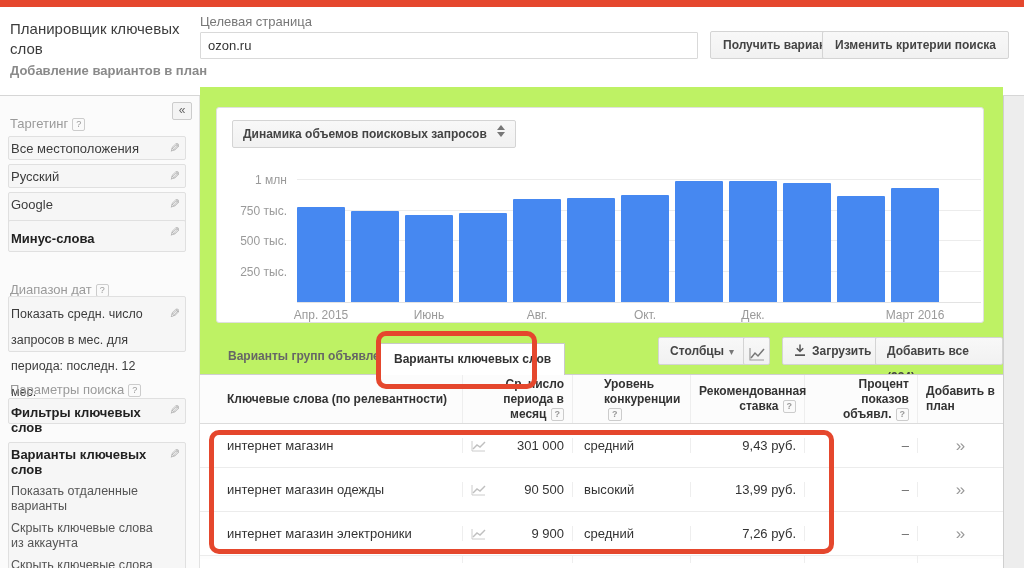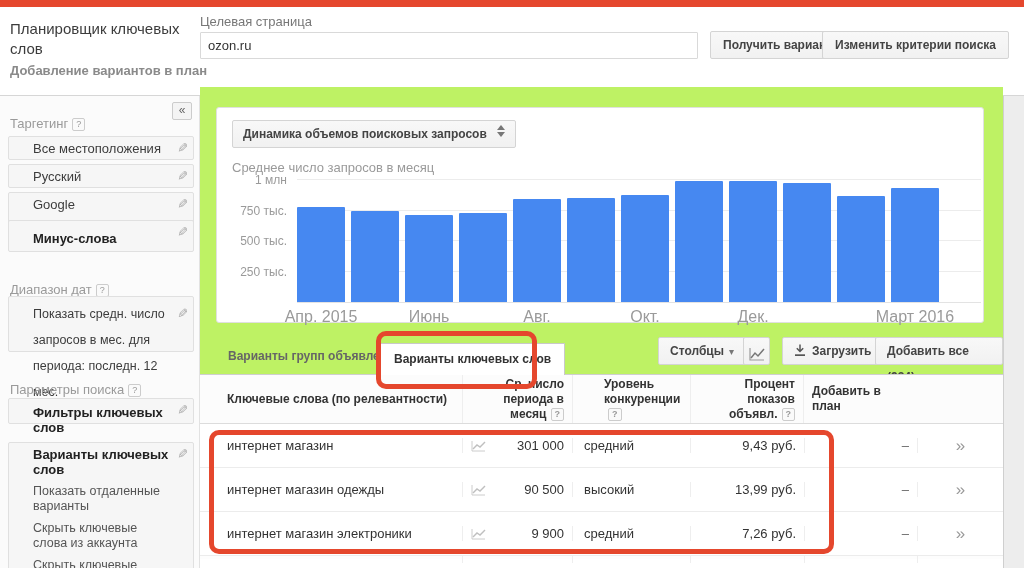--- a/index.html
+++ b/index.html
@@ -20,22 +20,22 @@
   .btn-change{left:822px;}
   .hdr-divider{position:absolute;left:0;top:95px;width:100%;height:1px;background:#d6d6d6;}
   
   .sidebar{position:absolute;left:0;top:96px;width:200px;height:472px;background:#fbfbfb;
            border-right:1px solid #e2e2e2;box-sizing:border-box;}
   .collapse-btn{position:absolute;right:7px;top:6px;width:18px;height:16px;border:1px solid #ccc;
                 background:#f4f4f4;color:#666;font-size:12px;line-height:14px;text-align:center;border-radius:2px;cursor:pointer;}
   .sb-label{position:absolute;left:10px;font-size:13px;color:#9a9a9a;}
   .badge{display:inline-block;font-size:9px;color:#999;border:1px solid #ccc;border-radius:2px;
          padding:0 3px;background:#fafafa;margin-left:4px;vertical-align:1px;line-height:11px;}
-  .sb-box{position:absolute;left:8px;right:5px;background:#f6f6f6;border:1px solid #e0e0e0;border-radius:2px;
-          font-size:13px;color:#3c3c3c;padding:4px 22px 4px 24px;box-sizing:border-box;cursor:pointer;}
+  .sb-box{position:absolute;left:8px;right:13px;background:#f6f6f6;border:1px solid #e0e0e0;border-radius:2px;
+          font-size:13px;color:#3c3c3c;padding:4px 22px 4px 2px;box-sizing:border-box;cursor:pointer;}
   .sb-box .pencil{position:absolute;right:5px;top:3px;color:#aaa;font-size:13px;
                   transform:rotate(90deg);}
   .sb-box.bold{font-weight:bold;color:#222;}
   .sb-links{font-weight:normal;color:#555;font-size:12.5px;line-height:15px;}
   .sb-links div{margin-top:7px;cursor:pointer;}
   
   .main{position:absolute;left:200px;top:87px;width:803px;height:472px;background:#bef264;}
   .right-strip{position:absolute;left:1003px;top:96px;width:21px;height:472px;background:#ededed;
                border-left:1px solid #cfcfcf;box-sizing:border-box;}
   
@@ -48,21 +48,21 @@
   .sort-icon i{display:block;width:0;height:0;border-left:4px solid transparent;border-right:4px solid transparent;}
   .sort-icon .up{border-bottom:5px solid #777;margin-bottom:2px;}
   .sort-icon .dn{border-top:5px solid #777;}
   .chart-title{position:absolute;left:15px;top:52px;font-size:13px;color:#9a9a9a;}
   .chart-yaxis{position:absolute;left:0;top:66px;width:74px;height:128px;}
   .ytick{position:absolute;right:4px;font-size:12px;color:#9a9a9a;white-space:nowrap;margin-top:25px;}
   .chart-plot{position:absolute;left:80px;top:66px;width:684px;height:128px;border-bottom:1px solid #e3e3e3;}
   .gridline{position:absolute;left:0;width:100%;height:1px;background:#ececec;}
   .bar{position:absolute;bottom:0;width:48px;border-radius:1px 1px 0 0;}
   .chart-xaxis{position:absolute;left:80px;top:200px;width:684px;height:16px;}
-  .xtick{position:absolute;width:80px;text-align:center;font-size:16px;color:#9a9a9a;white-space:nowrap;}
+  .xtick{position:absolute;width:80px;text-align:center;font-size:12px;color:#9a9a9a;white-space:nowrap;}
   
   .tab1{position:absolute;left:16px;top:252px;height:35px;line-height:35px;padding:0 12px;
         font-size:12px;font-weight:bold;color:#666;cursor:pointer;}
   .tab2{position:absolute;left:180px;top:256px;height:32px;line-height:30px;padding:0 13px;background:#fff;
         border:1px solid #c9c9c9;border-bottom:none;font-size:12px;font-weight:bold;color:#333;
         z-index:3;box-sizing:border-box;cursor:pointer;}
   .tabs-line{position:absolute;left:0;top:287px;width:100%;height:1px;background:#cfcfcf;z-index:1;}
   .tb-btn{position:absolute;top:250px;height:28px;padding:0 11px;background:linear-gradient(#f8f8f8,#f1f1f1);
           border:1px solid #d4d4d4;border-radius:2px;font-size:12px;font-weight:bold;color:#444;
           line-height:26px;cursor:pointer;box-sizing:border-box;}
@@ -158,21 +158,20 @@
     </div>
   </div>
 
   <div class="main">
 
     <div class="chart-panel">
       <div class="chart-dd">
         <span>Динамика объемов поисковых запросов</span>
         <span class="sort-icon"><i class="up"></i><i class="dn"></i></span>
       </div>
-      <div class="chart-title">Среднее число запросов в месяц</div>
       <div class="chart-yaxis">
           <div class="ytick" style="bottom: 23.4762px;">250 тыс.</div>
           <div class="ytick" style="bottom: 53.9524px;">500 тыс.</div>
           <div class="ytick" style="bottom: 84.4286px;">750 тыс.</div>
           <div class="ytick" style="bottom: 114.905px;">1 млн</div>
         </div>
       <div class="chart-plot">
           <div class="gridline" style="bottom: 30.4762px;"></div>
           <div class="gridline" style="bottom: 60.9524px;"></div>
           <div class="gridline" style="bottom: 91.4286px;"></div>
@@ -225,20 +224,23 @@
       <div class="trow thead">
         <div class="cell c1">
             <div class="hwrap" style="text-align:left;">Ключевые слова (по релевантности)</div>
           </div>
         <div class="cell c2">
             <div class="hwrap"><span>Ср. число периода в месяц</span><span class="badge">?</span></div>
           </div>
         <div class="cell c3">
             <div class="hwrap" style="text-align:left;margin-left:20px;"><span>Уровень конкуренции</span><span class="badge">?</span></div>
           </div>
+        <div class="cell c4">
+            <div class="hwrap"><span>Рекомендованная ставка</span><span class="badge">?</span></div>
+          </div>
         <div class="cell c5">
             <div class="hwrap"><span>Процент показов объявл.</span><span class="badge">?</span></div>
           </div>
         <div class="cell c6">
             <div class="hwrap" style="text-align:left;">Добавить в план</div>
           </div>
       </div>
 
       <div class="trow tbodyrow">
         <div class="cell c1">интернет магазин</div>

